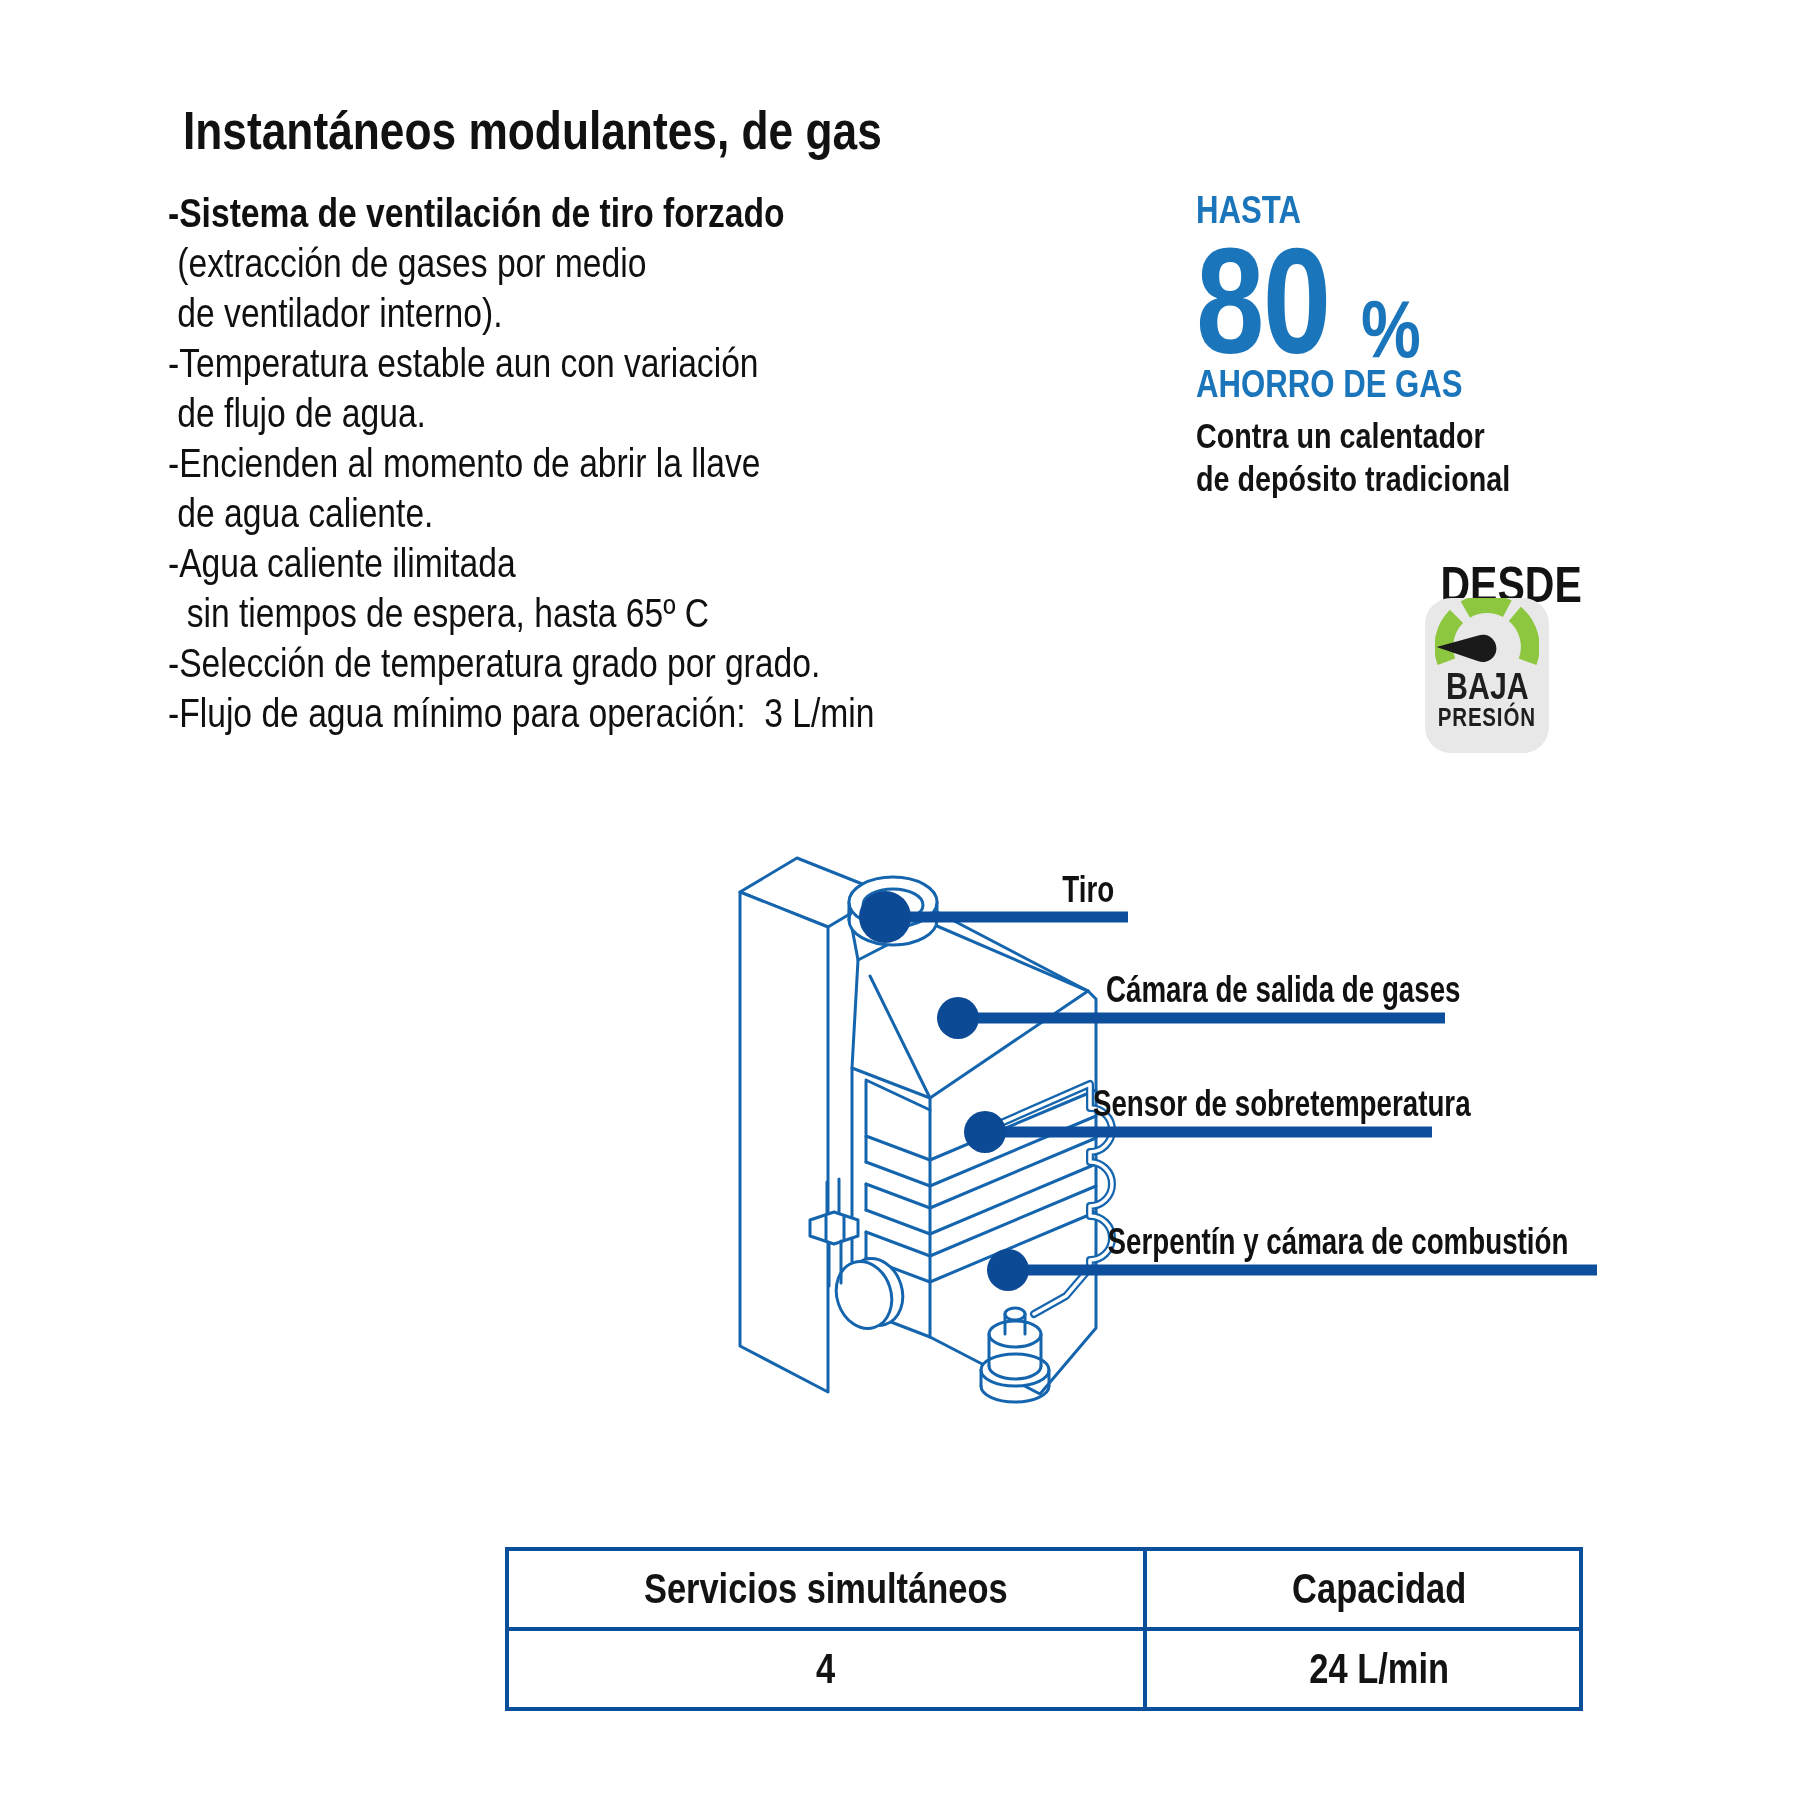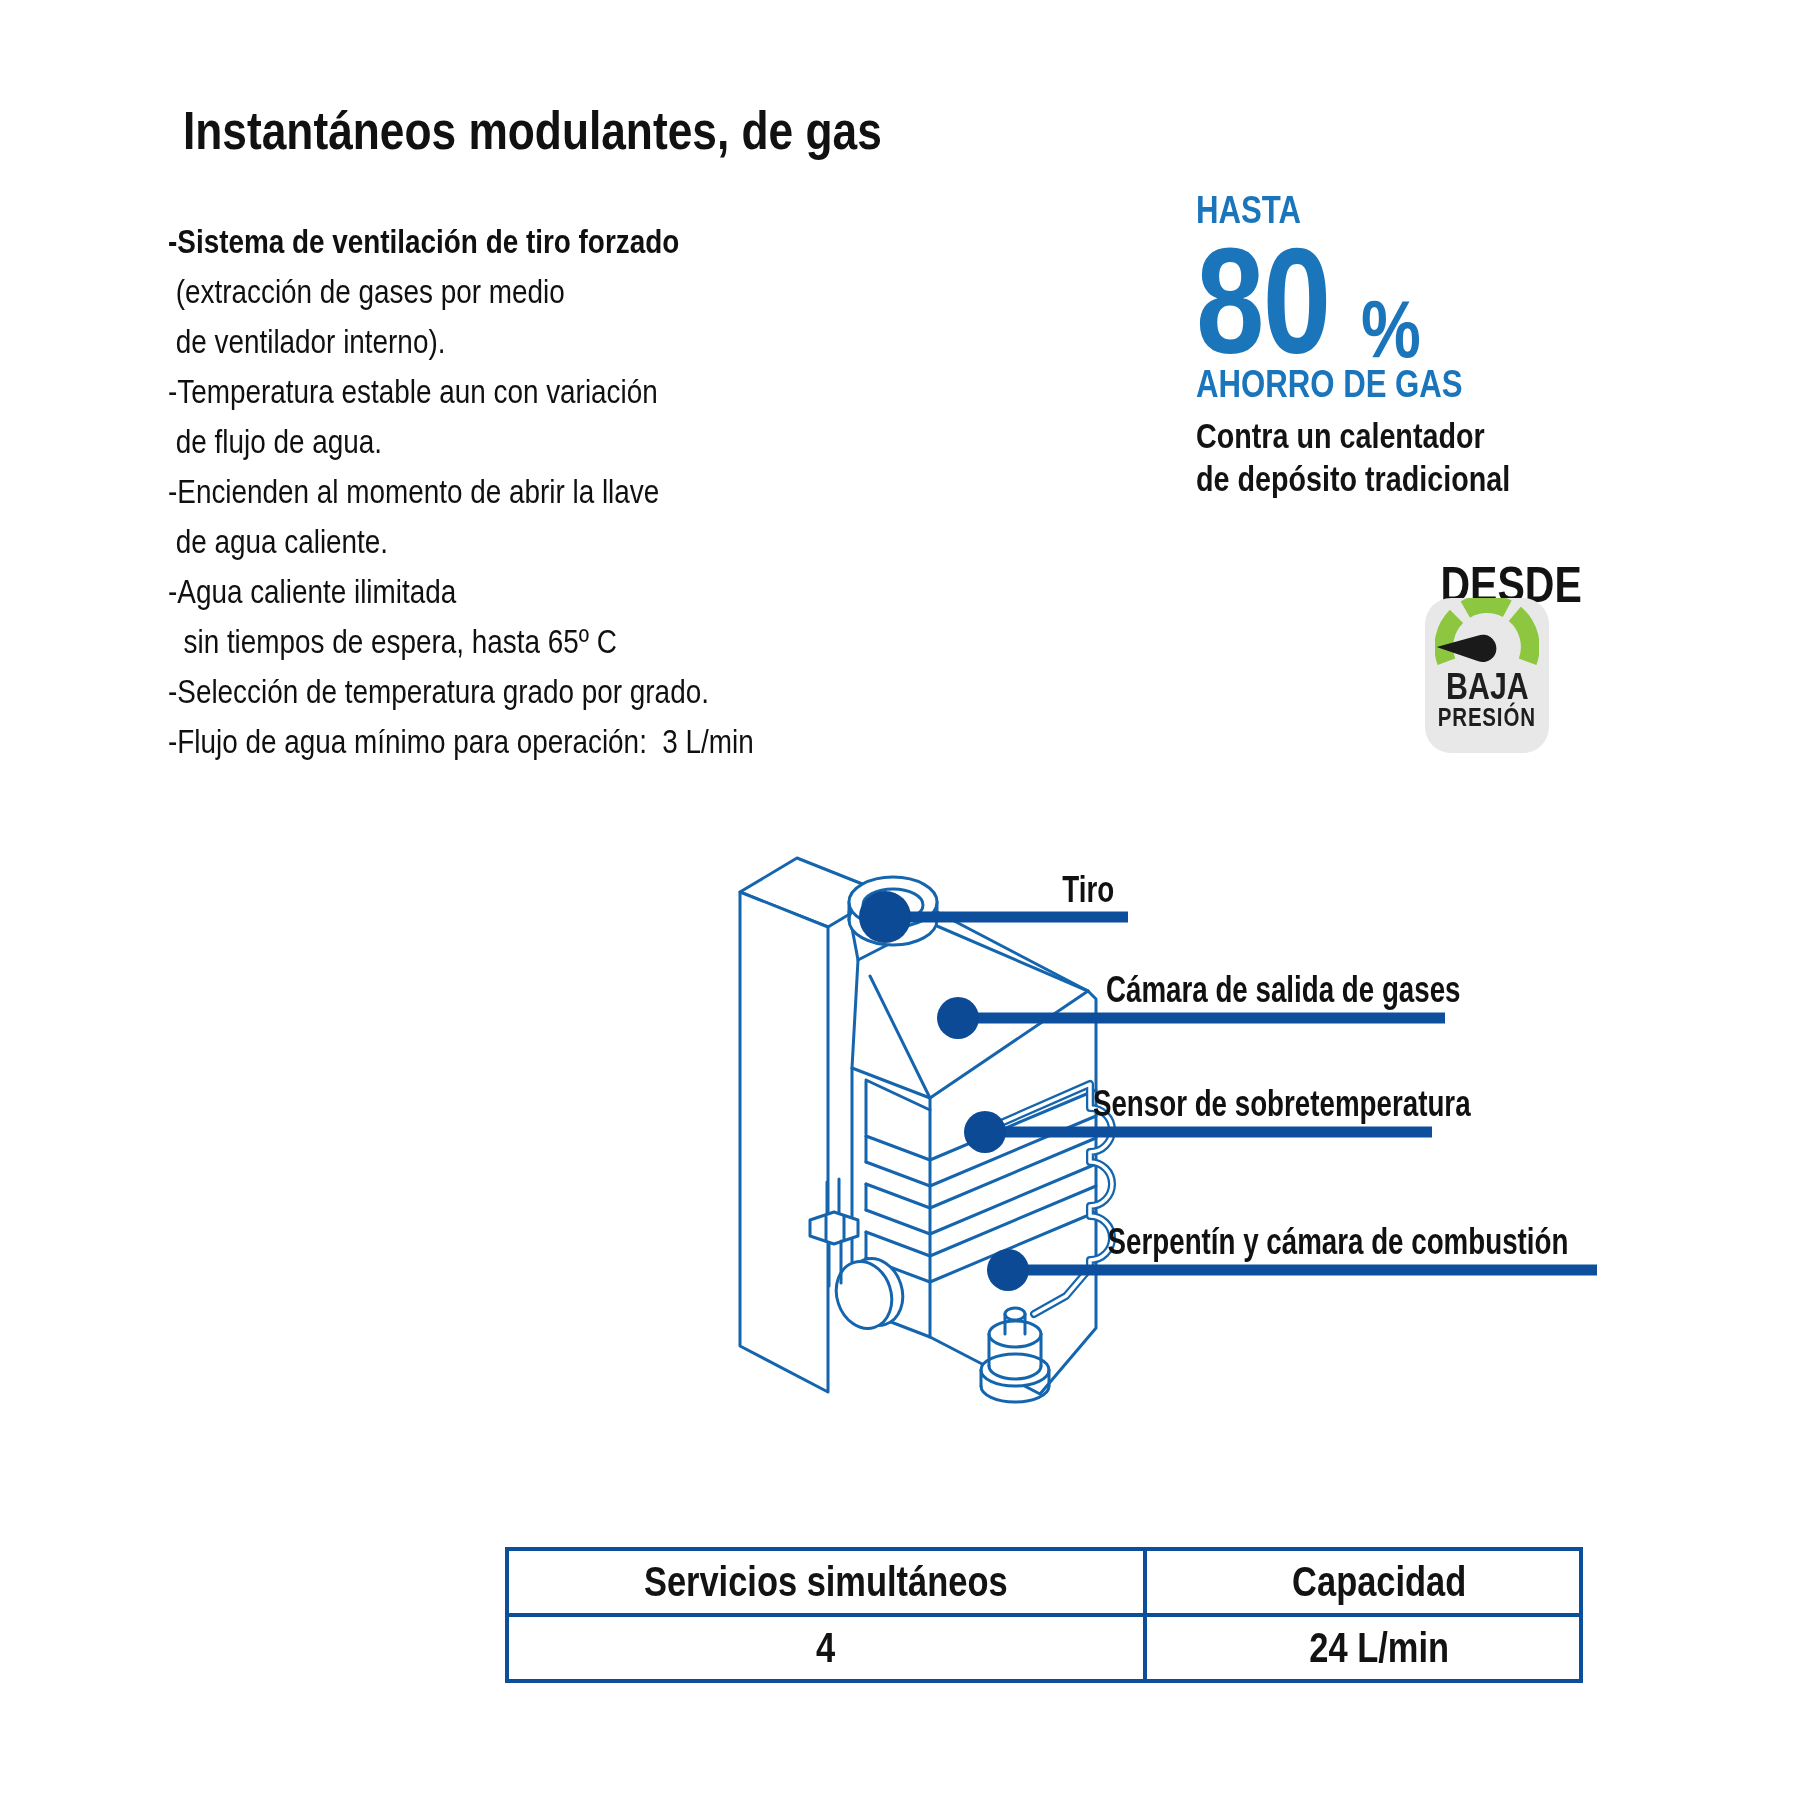--- a/index.html
+++ b/index.html
@@ -4,21 +4,21 @@
 <style>
   html,body{margin:0;padding:0;background:#fff;}
   .sheet{position:relative;width:1800px;height:1800px;background:#ffffff;overflow:hidden;
          font-family:"Liberation Sans",sans-serif;color:#111;}
   .abs{position:absolute;}
   .cond{display:inline-block;transform:scaleX(0.82);transform-origin:0 50%;white-space:pre;}
   .condc{display:inline-block;transform:scaleX(0.82);transform-origin:50% 50%;white-space:pre;}
 
   .page-title{left:183px;top:102px;font-size:54px;font-weight:bold;line-height:56px;}
 
-  .features{left:168px;top:216px;font-size:34px;line-height:50px;color:#101010;}
+  .features{left:168px;top:188px;font-size:41px;line-height:50px;color:#101010;}
   .features .line{height:50px;}
   .features .b{font-weight:bold;}
 
   .savings{left:1196px;top:190px;width:360px;color:#1b75bb;}
   .hasta{font-size:38px;font-weight:bold;line-height:40px;}
   .pct-row{display:flex;align-items:flex-end;height:126px;margin-top:2px;}
   .big80{font-size:150px;font-weight:bold;line-height:0.76;letter-spacing:-2px;}
   .pctsign{font-size:82px;font-weight:bold;line-height:0.72;margin-left:2px;}
   .ahorro{font-size:38px;font-weight:bold;line-height:40px;margin-top:6px;}
   .contra{font-size:35px;font-weight:bold;line-height:43px;margin-top:10px;color:#131313;}
@@ -28,21 +28,21 @@
                   display:flex;flex-direction:column;align-items:center;padding-top:0;box-sizing:border-box;}
   .baja{font-size:37px;font-weight:bold;line-height:34px;color:#1e1e1e;}
   .presion{font-size:25px;font-weight:bold;line-height:27px;letter-spacing:1px;color:#1e1e1e;}
 
   .diagram{left:630px;top:730px;width:980px;height:680px;}
   .dlabel{font-family:"Liberation Sans",sans-serif;font-weight:bold;font-size:37px;fill:#111;}
 
   .spec-table{left:505px;top:1547px;width:1070px;border:4px solid #0b4f9b;}
   .trow{display:flex;}
   .trow + .trow{border-top:4px solid #0b4f9b;}
-  .tcell{height:62px;display:flex;align-items:center;justify-content:center;
+  .tcell{height:76px;display:flex;align-items:center;justify-content:center;
          font-weight:bold;font-size:42px;color:#131313;}
   .tc1{width:59.6%;border-right:4px solid #0b4f9b;box-sizing:border-box;}
   .tc2{flex:1;padding-left:32px;}
 </style>
 </head>
 <body>
 
 <div class="sheet">
 
   <div class="abs page-title">

